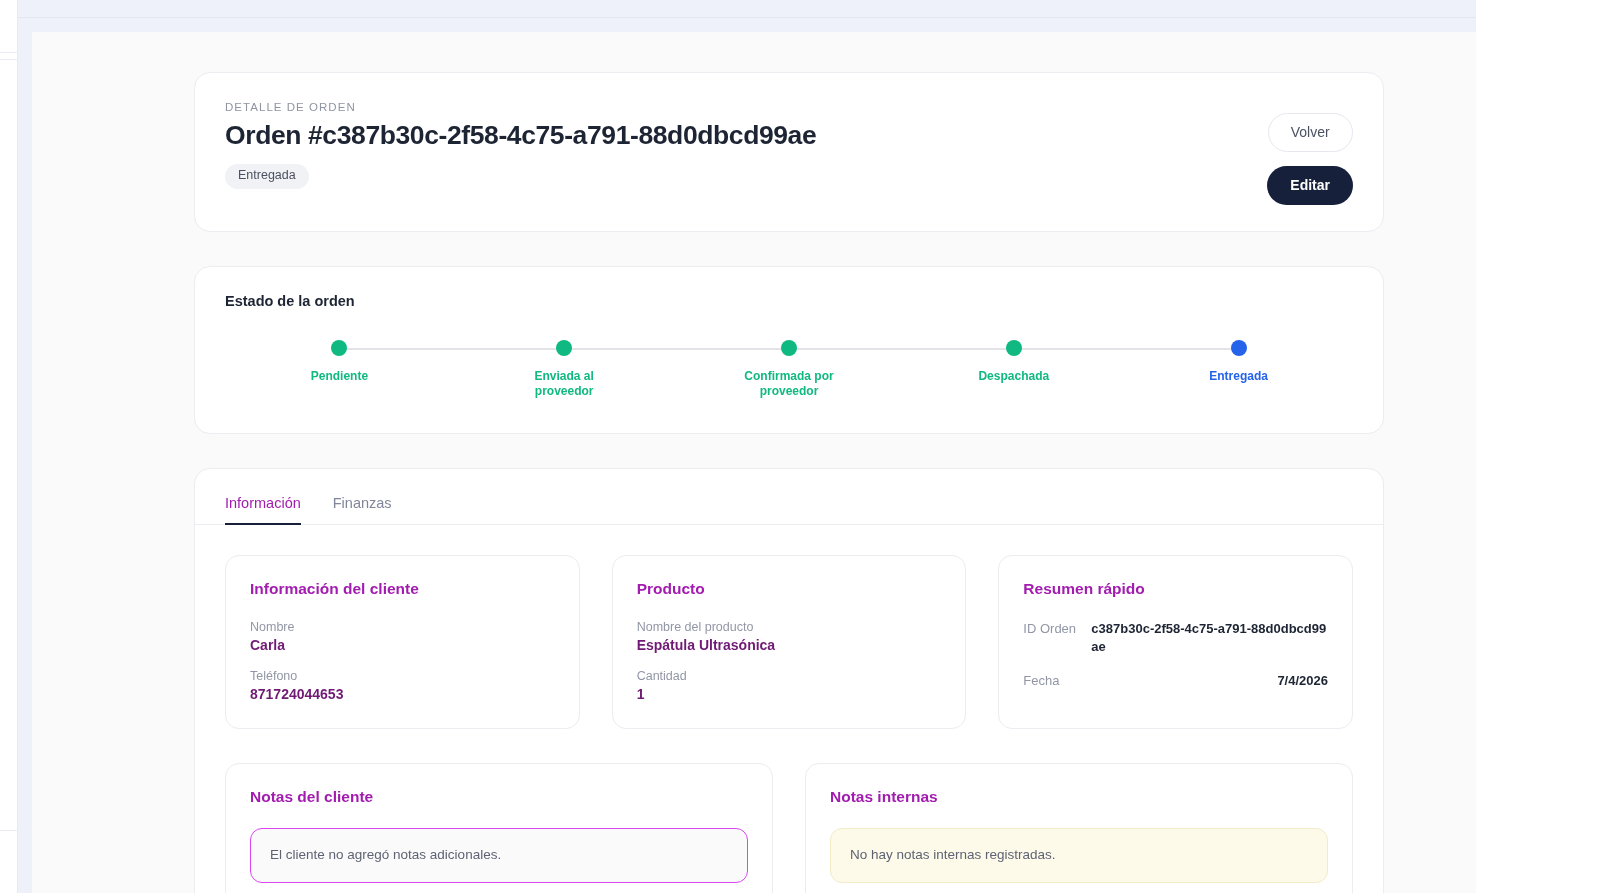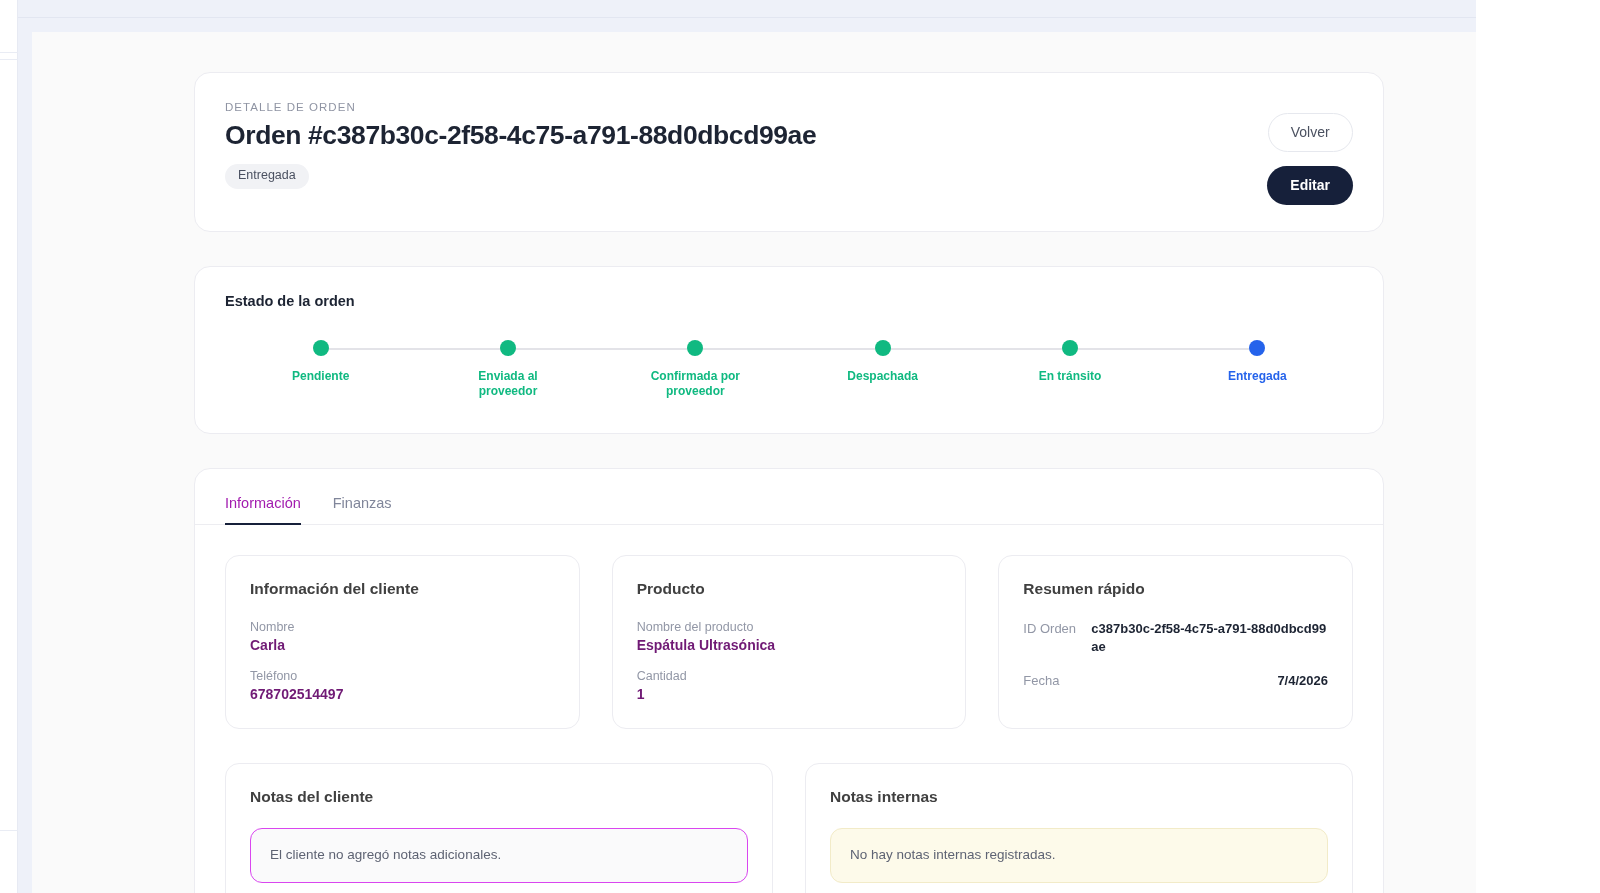--- a/index.html
+++ b/index.html
@@ -256,21 +256,21 @@
 
   .subcard {
     background: #ffffff;
     border: 1px solid #ececf1;
     border-radius: 14px;
     padding: 24px 24px 26px 24px;
   }
   .subcard-title {
     font-size: 15.5px;
     font-weight: 700;
-    color: #404040;
+    color: #a21caf;
     margin-bottom: 22px;
   }
   .field { margin-bottom: 16px; }
   .field:last-child { margin-bottom: 0; }
   .field-label {
     font-size: 12.5px;
     color: #9297a6;
     margin-bottom: 3px;
   }
   .field-value {
@@ -389,28 +389,20 @@
               <div class="dot-row">
                 <span class="seg left"></span>
                 <span class="seg right"></span>
                 <span class="dot" style="background: rgb(16, 185, 129);"></span>
               </div>
               <div class="step-label" style="color: rgb(16, 185, 129);">Despachada</div>
             </div>
             <div class="step">
               <div class="dot-row">
                 <span class="seg left"></span>
-                <span class="seg right"></span>
-                <span class="dot" style="background: rgb(16, 185, 129);"></span>
-              </div>
-              <div class="step-label" style="color: rgb(16, 185, 129);">En tránsito</div>
-            </div>
-            <div class="step">
-              <div class="dot-row">
-                <span class="seg left"></span>
                 <span class="dot" style="background: rgb(37, 99, 235);"></span>
               </div>
               <div class="step-label" style="color: rgb(37, 99, 235);">Entregada</div>
             </div>
           </div>
       </div>
 
       <div class="card tabs-card">
         <div class="tabstrip">
           <button class="tab active">Información</button>
@@ -422,21 +414,21 @@
           <div class="grid3">
 
             <div class="subcard">
               <div class="subcard-title">Información del cliente</div>
               <div class="field">
                 <div class="field-label">Nombre</div>
                 <div class="field-value">Carla</div>
               </div>
               <div class="field">
                 <div class="field-label">Teléfono</div>
-                <div class="field-value">678702514497</div>
+                <div class="field-value">871724044653</div>
               </div>
             </div>
 
             <div class="subcard">
               <div class="subcard-title">Producto</div>
               <div class="field">
                 <div class="field-label">Nombre del producto</div>
                 <div class="field-value">Espátula Ultrasónica</div>
               </div>
               <div class="field">

